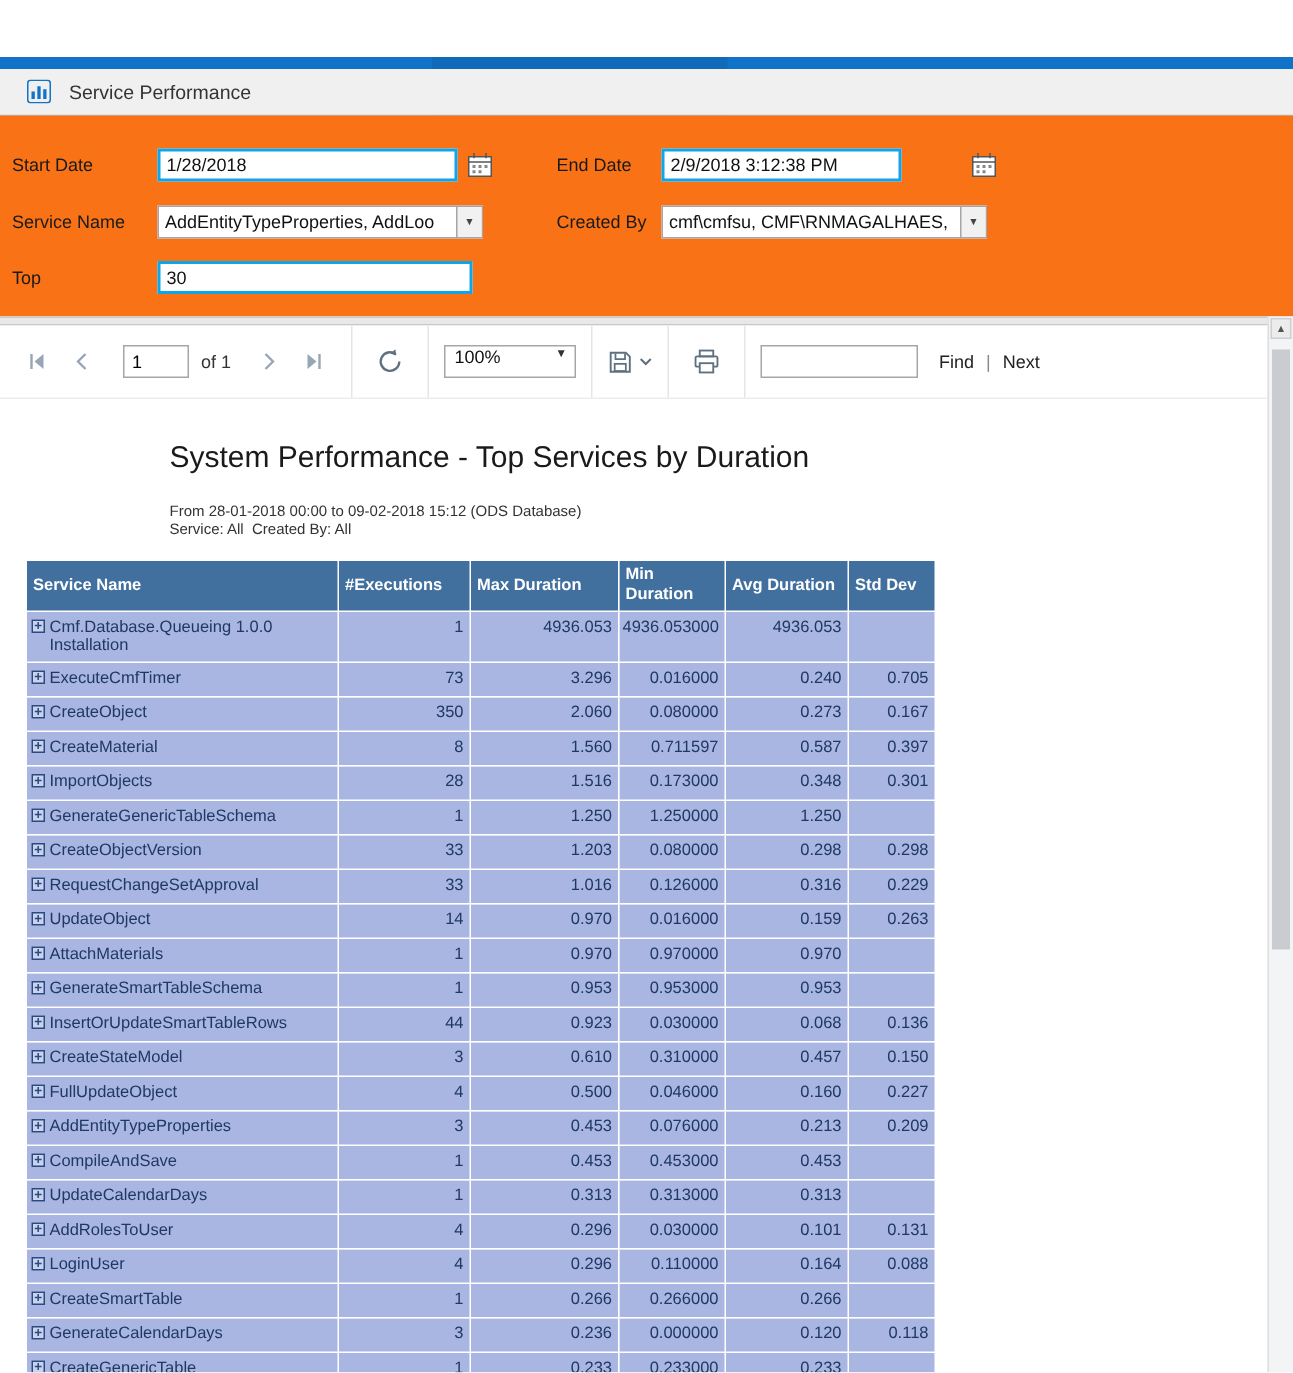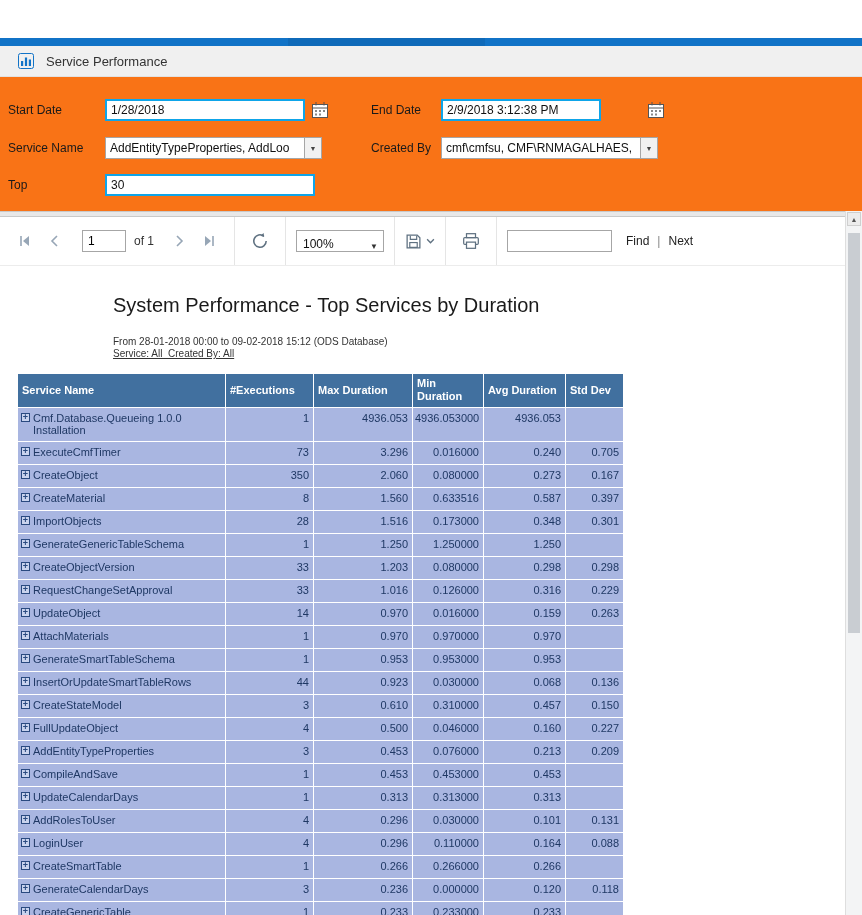--- a/index.html
+++ b/index.html
@@ -52,36 +52,36 @@
   
   .rtoolbar { position:absolute; left:0; top:217px; width:845px; height:49px; background:#fff;
               border-bottom:1px solid #ececec; display:flex; align-items:center; padding-left:10px; }
   .tb-btn { width:30px; height:30px; display:flex; align-items:center; justify-content:center;
             color:#97a6b6; cursor:pointer; }
   .tb-btn.dark { color:var(--icon-gray,#5f7181); }
   .page-input { width:44px; height:22px; border:1px solid #a6a6a6; font-size:12px; padding:0 5px;
                 margin:0 8px 0 12px; font-family:"Liberation Sans",sans-serif; }
   .of-text { font-size:12px; color:#333; margin-right:10px; }
   .tb-sep { width:1px; height:48px; background:#e5e5e5; margin:0 10px; }
-  .zoom-select { width:88px; height:22px; border:1px solid #a6a6a6; display:flex; align-items:flex-end;
+  .zoom-select { width:88px; height:22px; border:1px solid #a6a6a6; display:flex; align-items:flex-start;
                  font-size:12px; color:#111; padding-left:6px; cursor:pointer; background:#fff; }
   .zoom-arrow { margin-left:auto; margin-right:5px; font-size:8px; color:#333; }
   .save-group { display:flex; align-items:center; gap:4px; color:var(--icon-gray,#5f7181); cursor:pointer; }
   .find-input { width:105px; height:22px; border:1px solid #a6a6a6; font-size:12px; padding:0 4px;
                 margin-right:14px; font-family:"Liberation Sans",sans-serif; }
   .find-links { display:flex; align-items:center; gap:8px; font-size:12px; color:#222; }
   .find-links .pipe { color:#888; }
   .link { cursor:pointer; }
 
   
   .report { position:absolute; left:0; top:266px; width:845px; height:649px; background:#fff; overflow:hidden; }
   .rpt-title { position:absolute; left:113px; top:28px; font-size:20px; color:#1a1a1a; }
   .rpt-sub { position:absolute; left:113px; font-size:10px; color:#333; white-space:pre; }
   .rpt-sub.l1 { top:70px; }
-  .rpt-sub.l2 { top:82px;text-decoration:underline; }
+  .rpt-sub.l2 { top:82px; }
 
   table.rtable { position:absolute; left:17px; top:107px; width:606px;
                  border-collapse:collapse; table-layout:fixed; }
   .rtable th { background:var(--table-header-bg,#41709f); color:#fff; font-size:11px; font-weight:bold;
                text-align:left; padding:3px 3px 4px 4px; border:1px solid #fff; line-height:13px; }
   .rtable td { border:1px solid #fff; font-size:11px; color:var(--table-text,#1f3864);
                vertical-align:top; height:13px; }
   .rt-row { background:var(--table-row-bg,#a9b6e1); }
   td.rt-num { text-align:right; padding:4px 4px 5px 2px; line-height:13px; }
   td.rt-name { padding:4px 2px 5px 3px; }
@@ -312,21 +312,21 @@
           </tr>
           <tr class="rt-row">
             <td class="rt-name">
               <div class="name-wrap">
                 <span class="expand-icon">+</span>
                 <span class="svc">CreateMaterial</span>
               </div>
             </td>
             <td class="rt-num">8</td>
             <td class="rt-num">1.560</td>
-            <td class="rt-num">0.633516</td>
+            <td class="rt-num">0.711597</td>
             <td class="rt-num">0.587</td>
             <td class="rt-num">0.397</td>
           </tr>
           <tr class="rt-row">
             <td class="rt-name">
               <div class="name-wrap">
                 <span class="expand-icon">+</span>
                 <span class="svc">ImportObjects</span>
               </div>
             </td>

